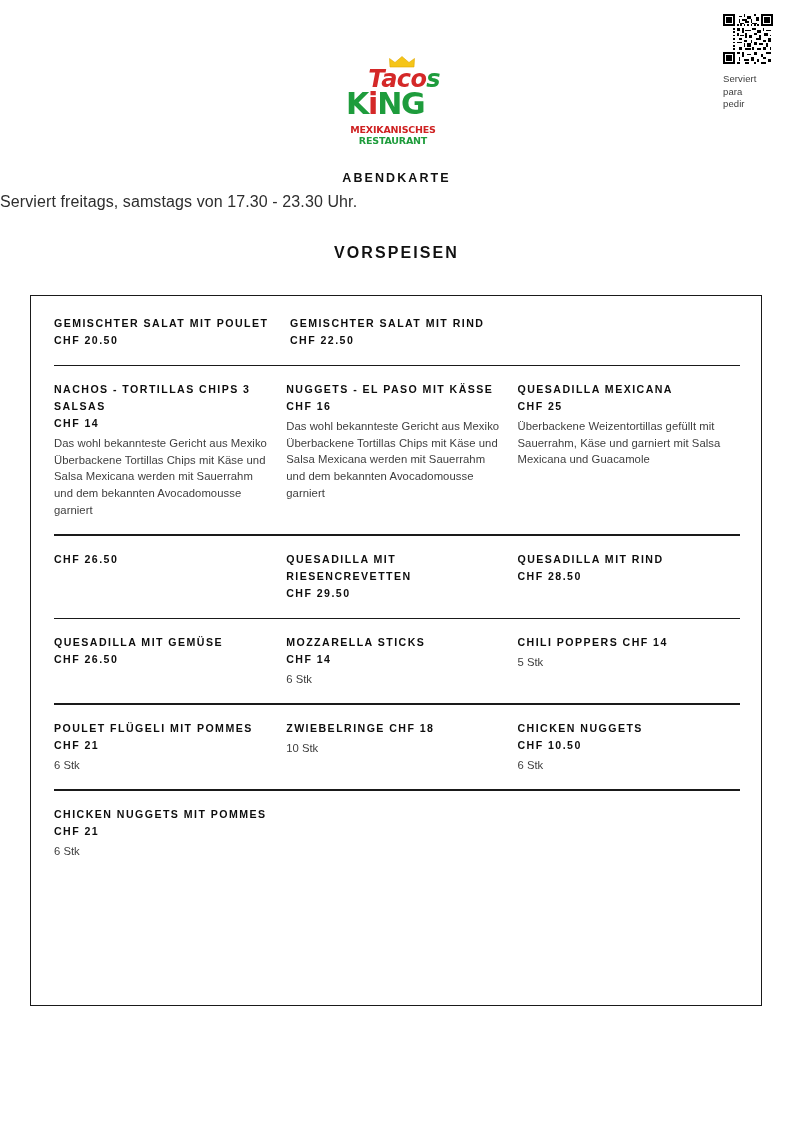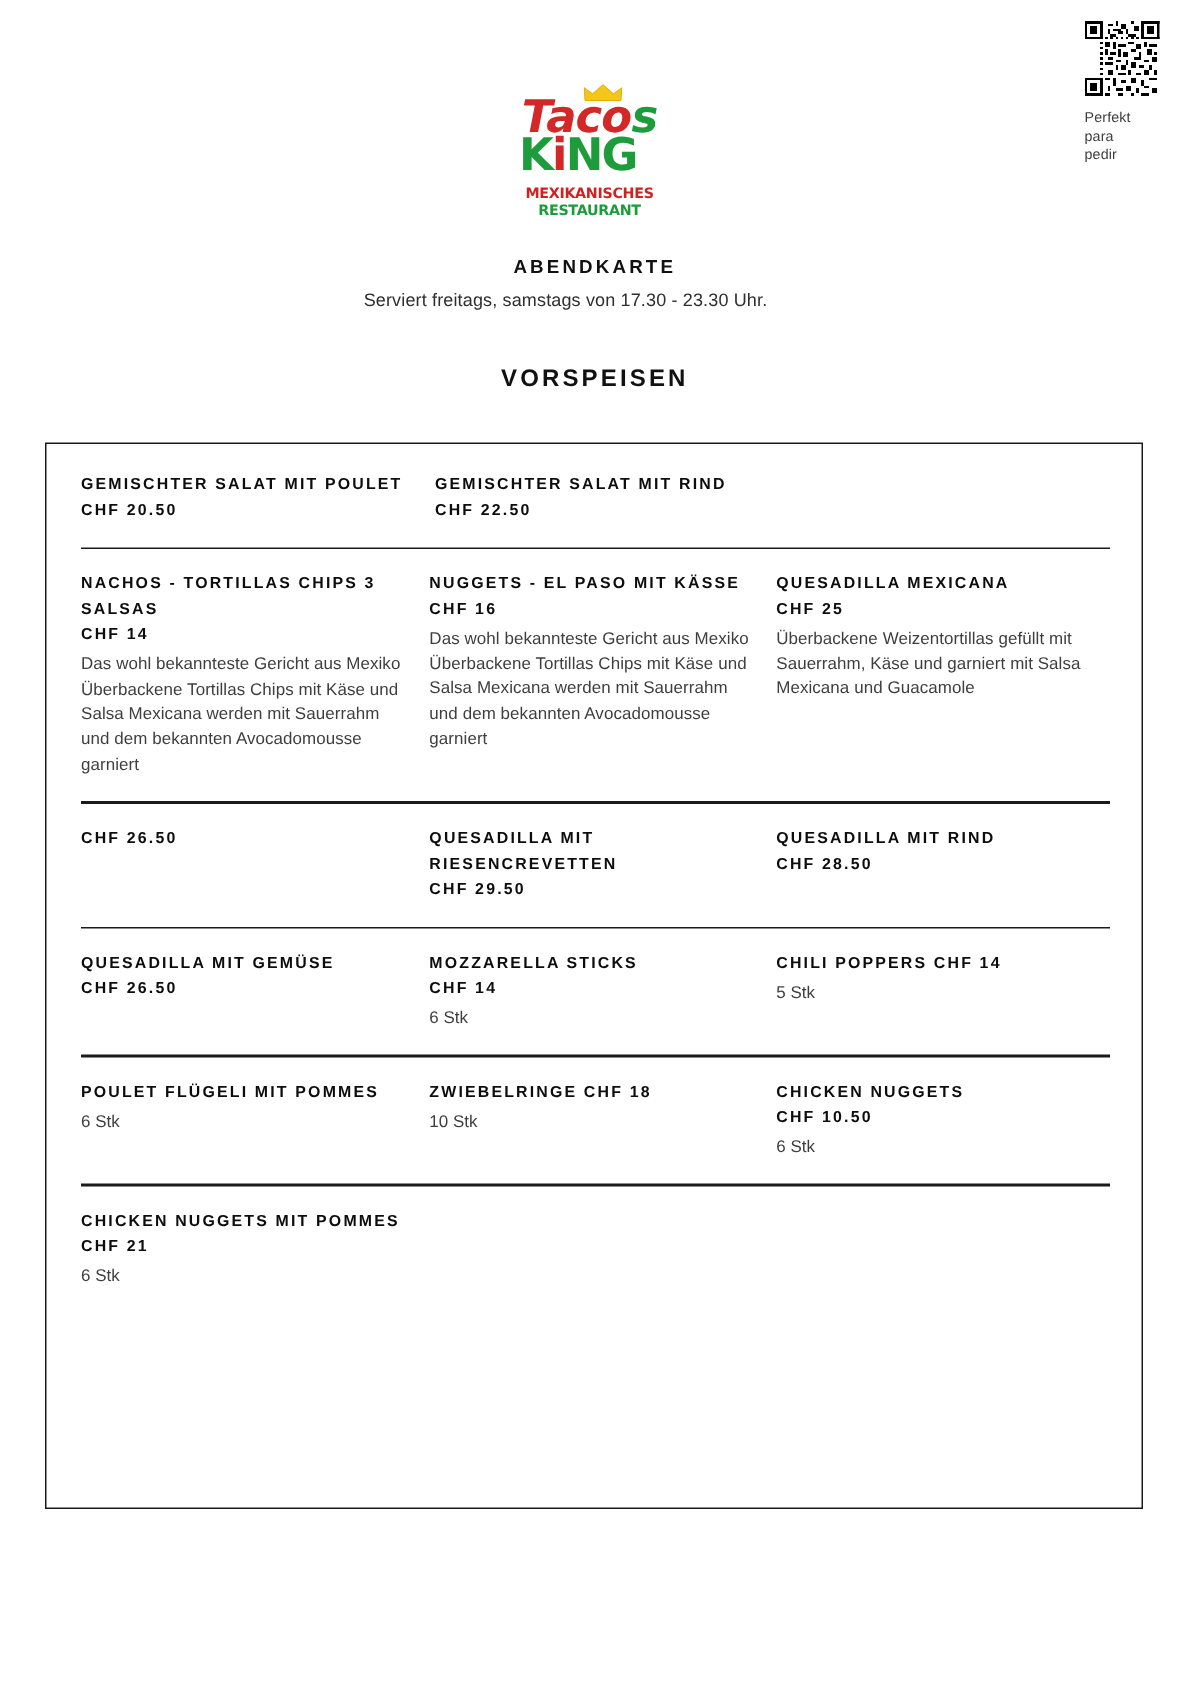--- a/index.html
+++ b/index.html
@@ -49,24 +49,24 @@
   }
   .crown {
     position: absolute;
     left: 43px; top: 6px;
     width: 26px; height: 12px;
   }
   .logo-tacos {
     position: absolute;
     left: 0; top: 16px;
     width: 94px;
-    text-align: center;
+    text-align: right;
     font-family: "DejaVu Sans", sans-serif;
     font-weight: bold;
-    font-size: 30px;
+    font-size: 24px;
     line-height: 26px;
     color: #d42828;
     letter-spacing: -0.6px;
     font-style: italic;
   }
   .logo-tacos .grn { color: #1e9c3c; }
   .logo-king {
     position: absolute;
     left: 0; top: 38px;
     width: 94px;
@@ -109,22 +109,22 @@
     left: 0; top: 171px; width: 793px;
     text-align: center;
     font-size: 12.5px;
     font-weight: bold;
     letter-spacing: 2.1px;
     color: #111;
   }
   .doc-sub {
     position: absolute;
     left: 0; top: 193px; width: 754px;
-    text-align: center;
-    font-size: 12px;
+    text-align: left;
+    font-size: 16px;
     color: #2e2e2e;
     letter-spacing: 0.1px;
   }
   .sec-title {
     position: absolute;
     left: 0; top: 244px; width: 793px;
     text-align: center;
     font-size: 16px;
     font-weight: bold;
     letter-spacing: 2.1px;
@@ -297,21 +297,21 @@
           <rect x="20" y="26" width="1" height="2"></rect>
         <rect x="23" y="25" width="2" height="1"></rect>
           <rect x="26" y="26" width="2" height="2"></rect>
         <rect x="8" y="28" width="2" height="1"></rect>
           <rect x="13" y="28" width="2" height="1"></rect>
         <rect x="18" y="28" width="1" height="1"></rect>
           <rect x="22" y="28" width="3" height="1"></rect>
       </g>
     </svg>
     <div class="qr-caption">
-      <span class="sp">Perfekt</span>
+      <span class="sp">Serviert</span>
       <span class="sp">para</span>
       <span class="sp">pedir</span>
     </div>
   </div>
 
   <div class="logo-wrap">
     <div class="logo-inner">
       <svg class="crown" viewBox="0 0 26 12">
         <path d="M1 11 L0.5 2.5 L6 6.5 L13 0.5 L20 6.5 L25.5 2.5 L25 11 Z" fill="#f5c518" stroke="#e0a800" stroke-width="0.6"></path>
       </svg>
@@ -392,20 +392,21 @@
             <div class="item-title">CHILI POPPERS  CHF 14</div>
             <div class="item-qty">5 Stk</div>
           </div>
         </div>
         <div style="height: 16px;"></div>
         <div class="divider"></div>
         <div style="height: 15px;"></div>
         <div class="row">
           <div class="col col-1">
             <div class="item-title">POULET FLÜGELI MIT POMMES</div>
+            <div class="item-price">CHF 21</div>
             <div class="item-qty">6 Stk</div>
           </div>
           <div class="col col-2">
             <div class="item-title">ZWIEBELRINGE  CHF 18</div>
             <div class="item-qty">10 Stk</div>
           </div>
           <div class="col col-3">
             <div class="item-title">CHICKEN NUGGETS</div>
             <div class="item-price">CHF 10.50</div>
             <div class="item-qty">6 Stk</div>

